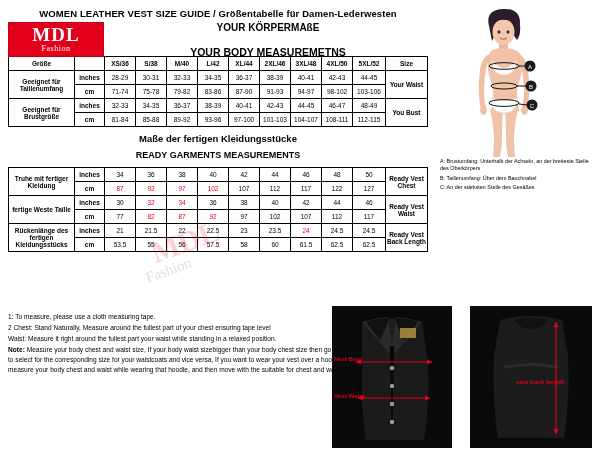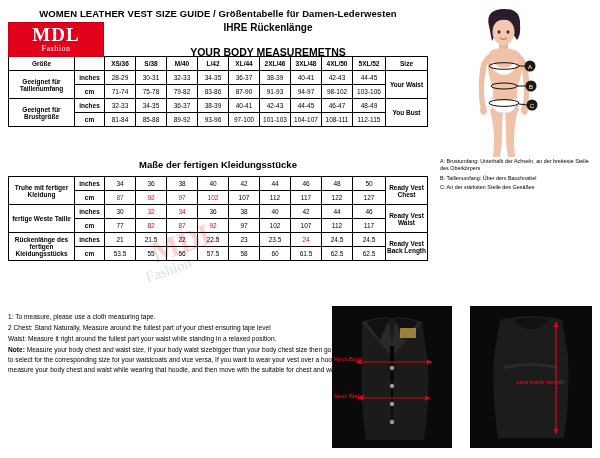--- a/index.html
+++ b/index.html
@@ -54,21 +54,21 @@
     padding:0 1px;
     vertical-align:middle;
   }
   td.lbl{
     text-align:center;font-weight:bold;font-size:6.5px;
   }
   td.unit{font-weight:bold;}
   td.size-h{font-weight:bold;font-size:6.5px;}
   td.right-note{font-weight:bold;font-size:6.5px;}
   .sec-title{
-    text-align:center;font-weight:bold;font-size:9.5px;height:17px;margin-top:26px;
+    text-align:center;font-weight:bold;font-size:9.5px;height:17px;
   }
   .red{color:#e2001a;}
 
   
   .watermark{
     position:absolute;left:150px;top:225px;
     font-family:"Liberation Serif", serif;
     font-size:30px;font-weight:bold;color:rgba(226,0,26,.18);
     transform:rotate(-20deg);pointer-events:none;white-space:nowrap;
   }
@@ -119,21 +119,21 @@
   <div class="left">
 
     <div class="main-title">WOMEN LEATHER VEST SIZE GUIDE / Größentabelle für Damen-Lederwesten</div>
 
     <div class="logo-row">
       <div class="logo">
         <div class="m">MDL</div>
         <div class="f">Fashion</div>
       </div>
       <div class="hdr-center">
-        <div class="l1">IHRE Rückenlänge</div>
+        <div class="l1">YOUR KÖRPERMAßE</div>
         <div class="l2">YOUR BODY MEASUREMETNS</div>
       </div>
     </div>
 
     <table class="grid">
       <colgroup>
         <col style="width:66px">
           <col style="width:30px">
         <col style="width:31px">
           <col style="width:31px">
@@ -213,20 +213,21 @@
         <td>101-103</td>
         <td>104-107</td>
         <td>108-111</td>
         <td>112-115</td>
       </tr>
     </tbody>
       </table>
 
     <div style="height:6px"></div>
     <div class="sec-title">Maße der fertigen Kleidungsstücke</div>
+    <div class="sec-title" style="font-size:9px;">READY GARMENTS MEASUREMENTS</div>
 
     <table class="grid">
       <colgroup>
         <col style="width:66px">
           <col style="width:30px">
         <col style="width:31px">
           <col style="width:31px">
           <col style="width:31px">
         <col style="width:31px">
           <col style="width:31px">

